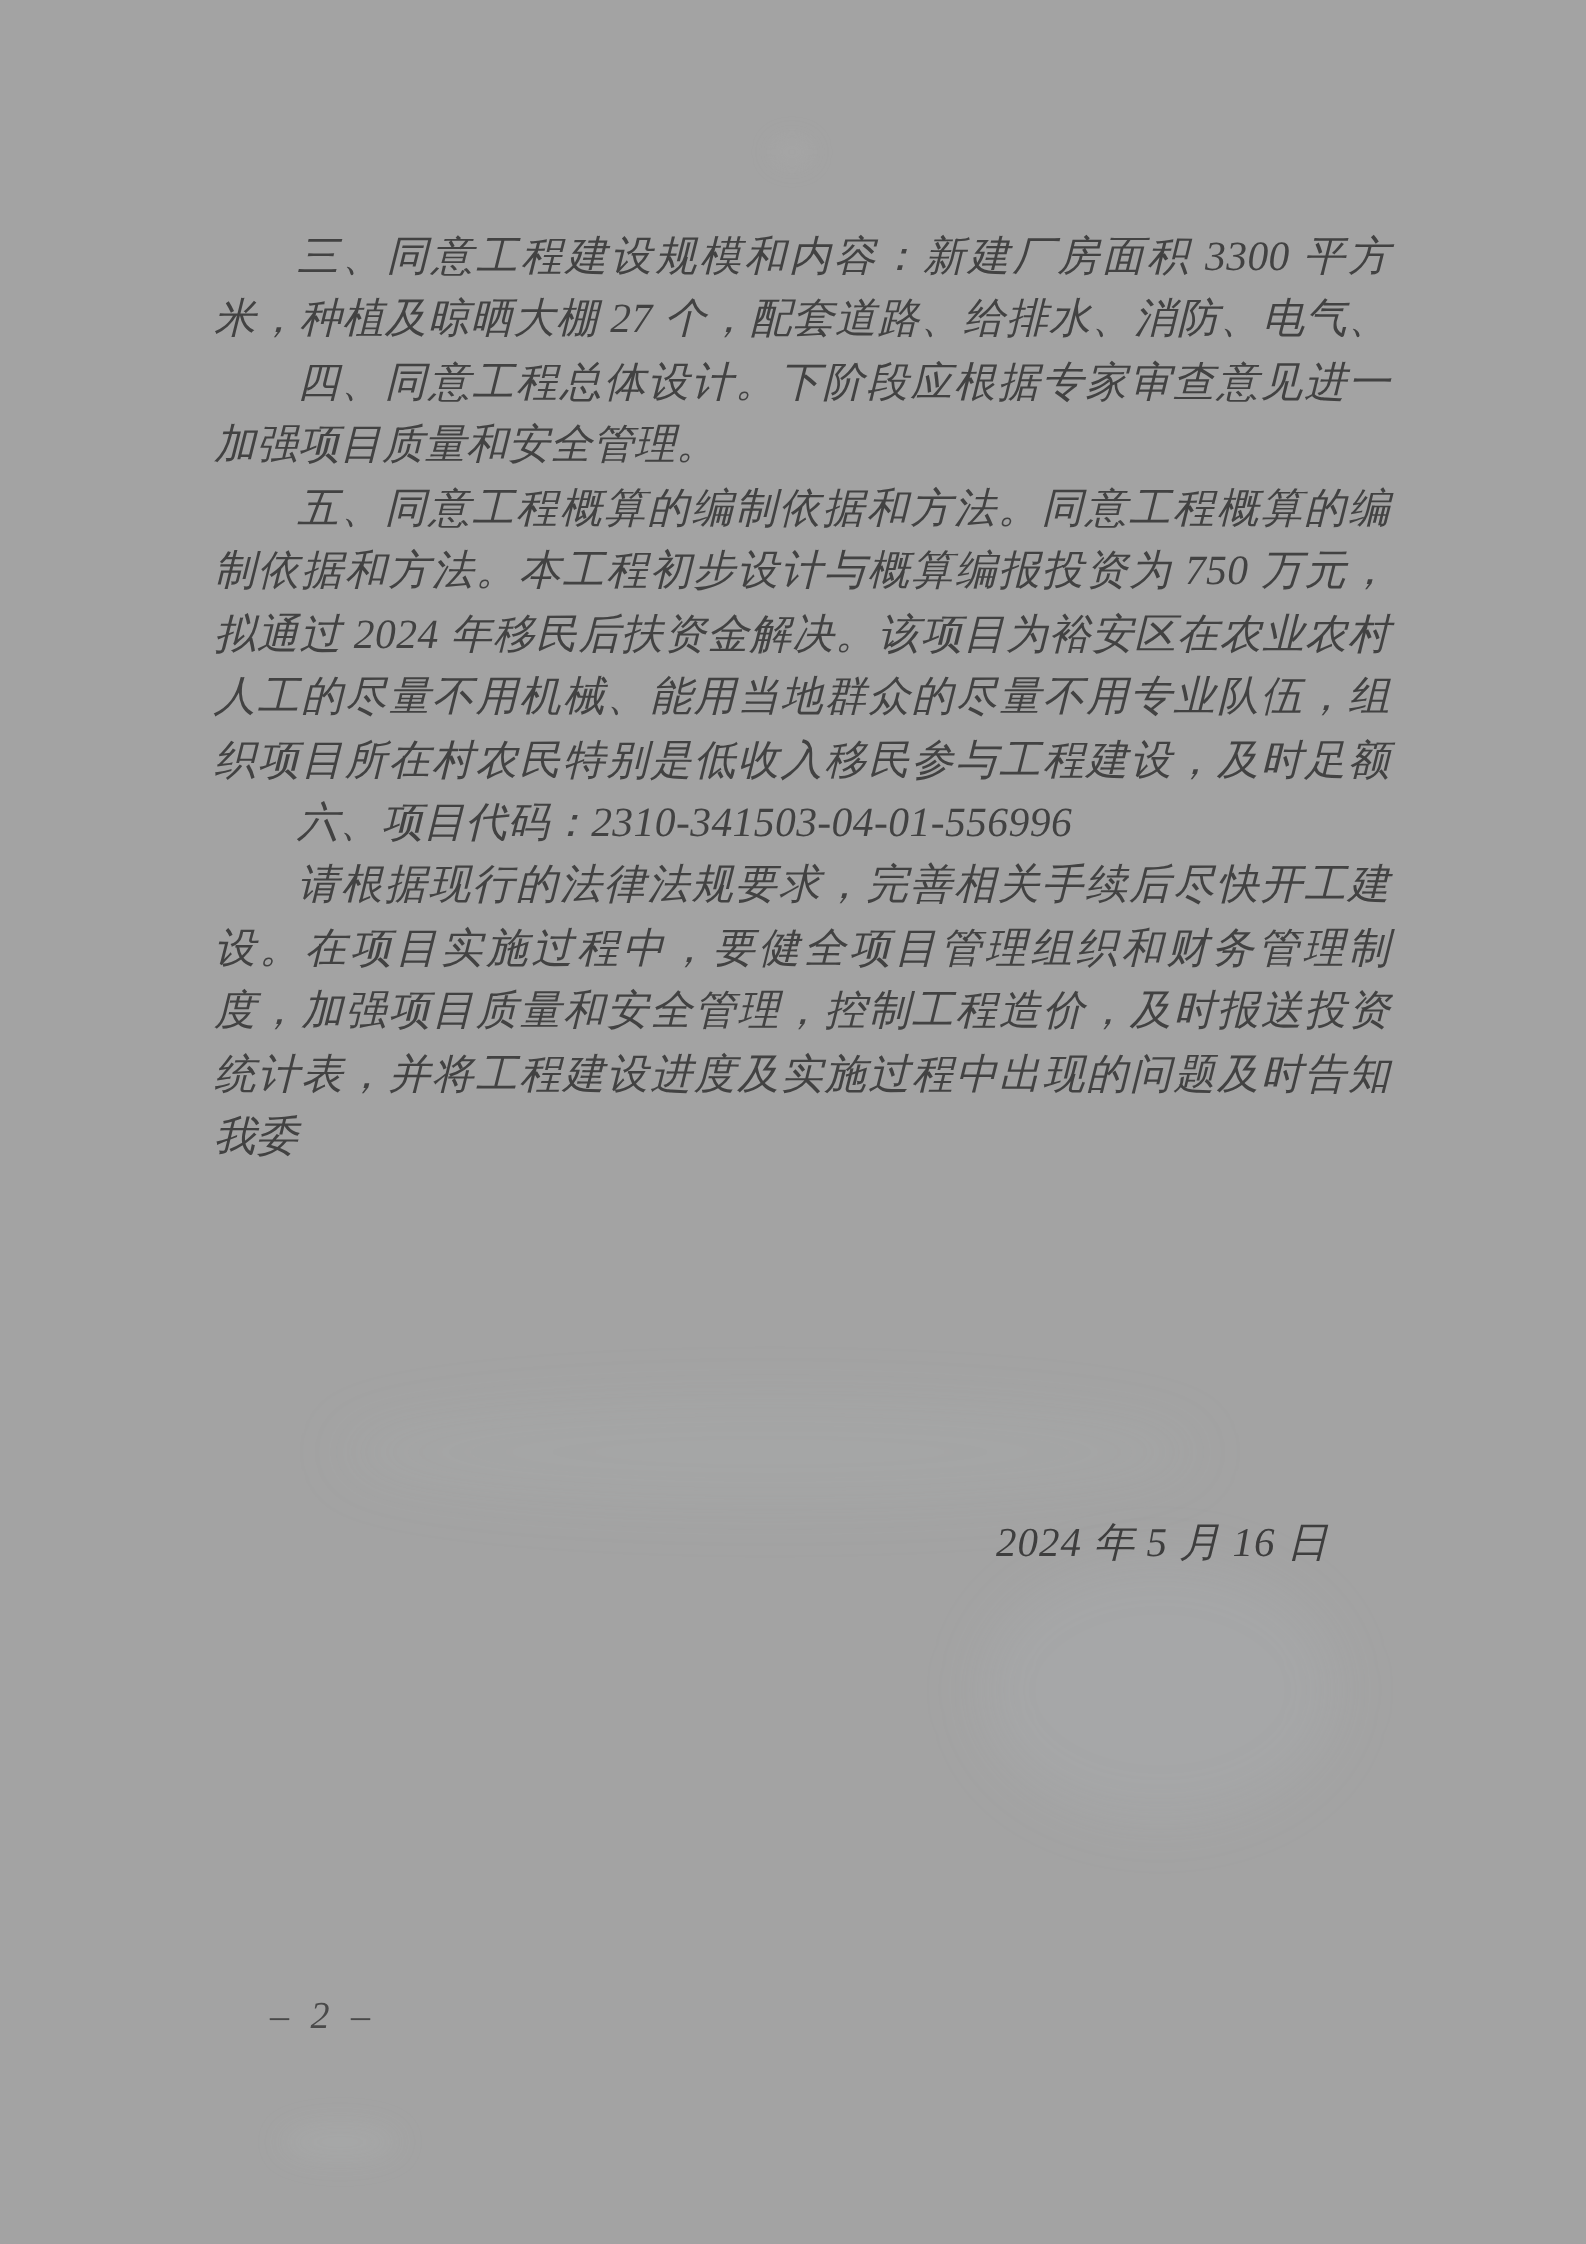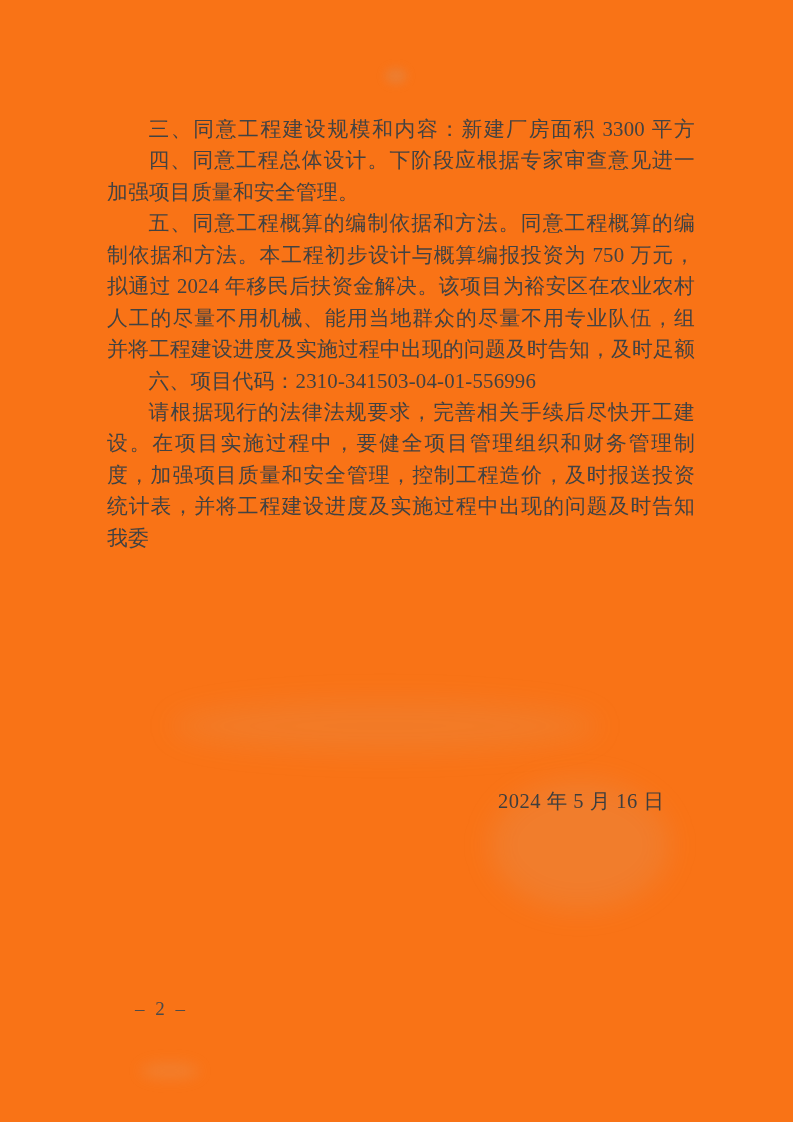--- a/index.html
+++ b/index.html
@@ -6,23 +6,24 @@
     margin: 0;
     padding: 0;
     background: #e8e8e8;
     font-family: "Liberation Serif", "DejaVu Serif", serif;
   }
   .page {
     position: relative;
     width: 793px;
     height: 1122px;
     margin: 0 auto;
-    background: #f97316;
+    background: #a3a3a3;
     overflow: hidden;
     color: #424242;
+    font-style: italic;
   }
   .doc-body {
     position: absolute;
     left: 107px;
     top: 113px;
     width: 588px;
   }
   .paragraph { margin: 0; padding: 0; }
   .line {
     font-size: 20.8px;
@@ -36,21 +37,21 @@
     color: #424242;
   }
   .line.indent { text-indent: 2em; }
   .line.last {
     text-align-last: left;
     white-space: normal;
   }
   .date-line {
     position: absolute;
     left: 498px;
-    top: 786px;
+    top: 757px;
     font-size: 20.5px;
     line-height: 30px;
     letter-spacing: 0.5px;
     color: #3e3e3e;
   }
   .page-number {
     position: absolute;
     left: 135px;
     top: 995px;
     font-size: 19px;
@@ -94,31 +95,32 @@
 <div class="page">
 
   <div class="smudge smudge-c"></div>
   <div class="smudge smudge-a"></div>
   <div class="smudge smudge-b"></div>
   <div class="smudge smudge-d"></div>
 
   <div class="doc-body">
       <div class="paragraph">
         <div class="line indent">三、同意工程建设规模和内容：新建厂房面积 3300 平方</div>
+        <div class="line">米，种植及晾晒大棚 27 个，配套道路、给排水、消防、电气、</div>
       </div>
       <div class="paragraph">
         <div class="line indent">四、同意工程总体设计。下阶段应根据专家审查意见进一</div>
         <div class="line last">加强项目质量和安全管理。</div>
       </div>
       <div class="paragraph">
         <div class="line indent">五、同意工程概算的编制依据和方法。同意工程概算的编</div>
         <div class="line">制依据和方法。本工程初步设计与概算编报投资为 750 万元，</div>
         <div class="line">拟通过 2024 年移民后扶资金解决。该项目为裕安区在农业农村</div>
         <div class="line">人工的尽量不用机械、能用当地群众的尽量不用专业队伍，组</div>
-        <div class="line">并将工程建设进度及实施过程中出现的问题及时告知，及时足额</div>
+        <div class="line">织项目所在村农民特别是低收入移民参与工程建设，及时足额</div>
       </div>
       <div class="paragraph">
         <div class="line indent last">六、项目代码：2310-341503-04-01-556996</div>
       </div>
       <div class="paragraph">
         <div class="line indent">请根据现行的法律法规要求，完善相关手续后尽快开工建</div>
         <div class="line">设。在项目实施过程中，要健全项目管理组织和财务管理制</div>
         <div class="line">度，加强项目质量和安全管理，控制工程造价，及时报送投资</div>
         <div class="line">统计表，并将工程建设进度及实施过程中出现的问题及时告知</div>
         <div class="line last">我委</div>

